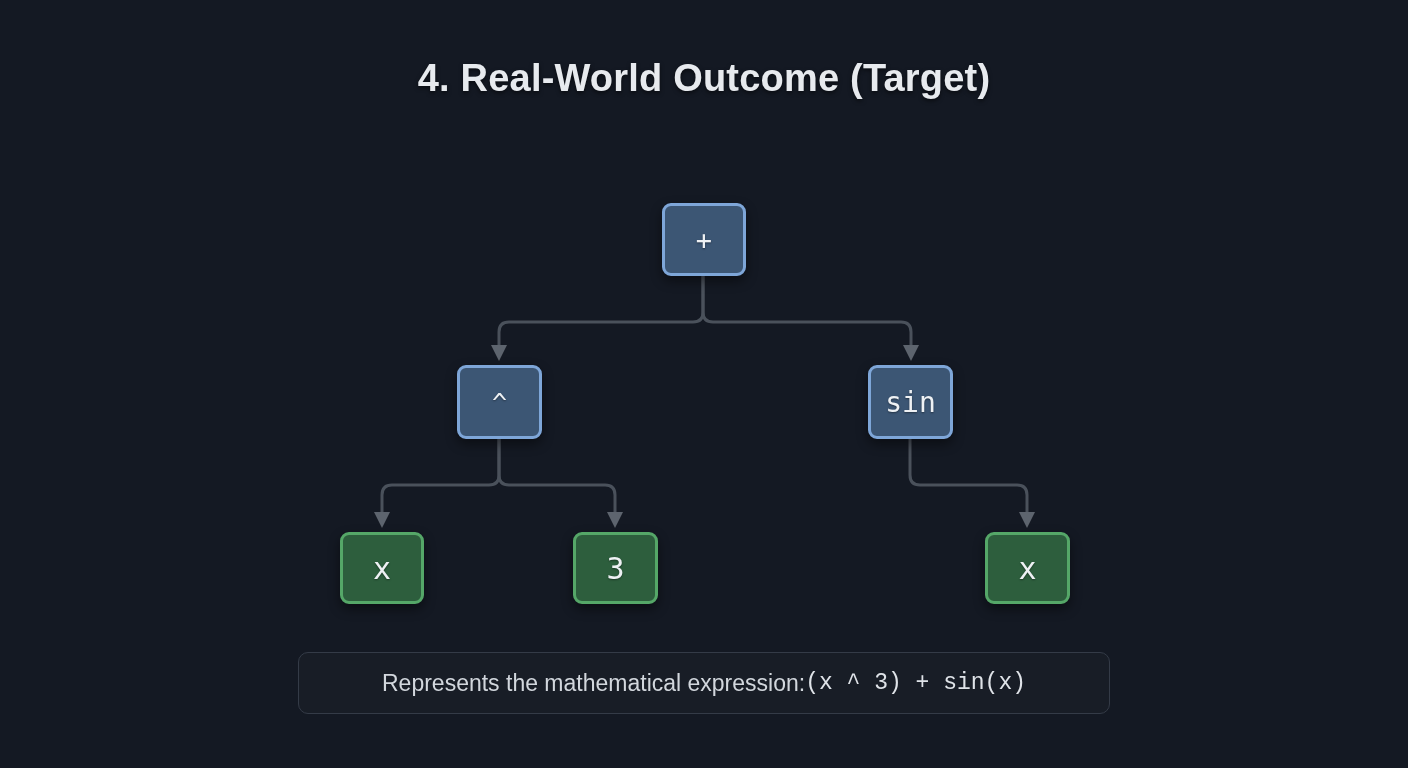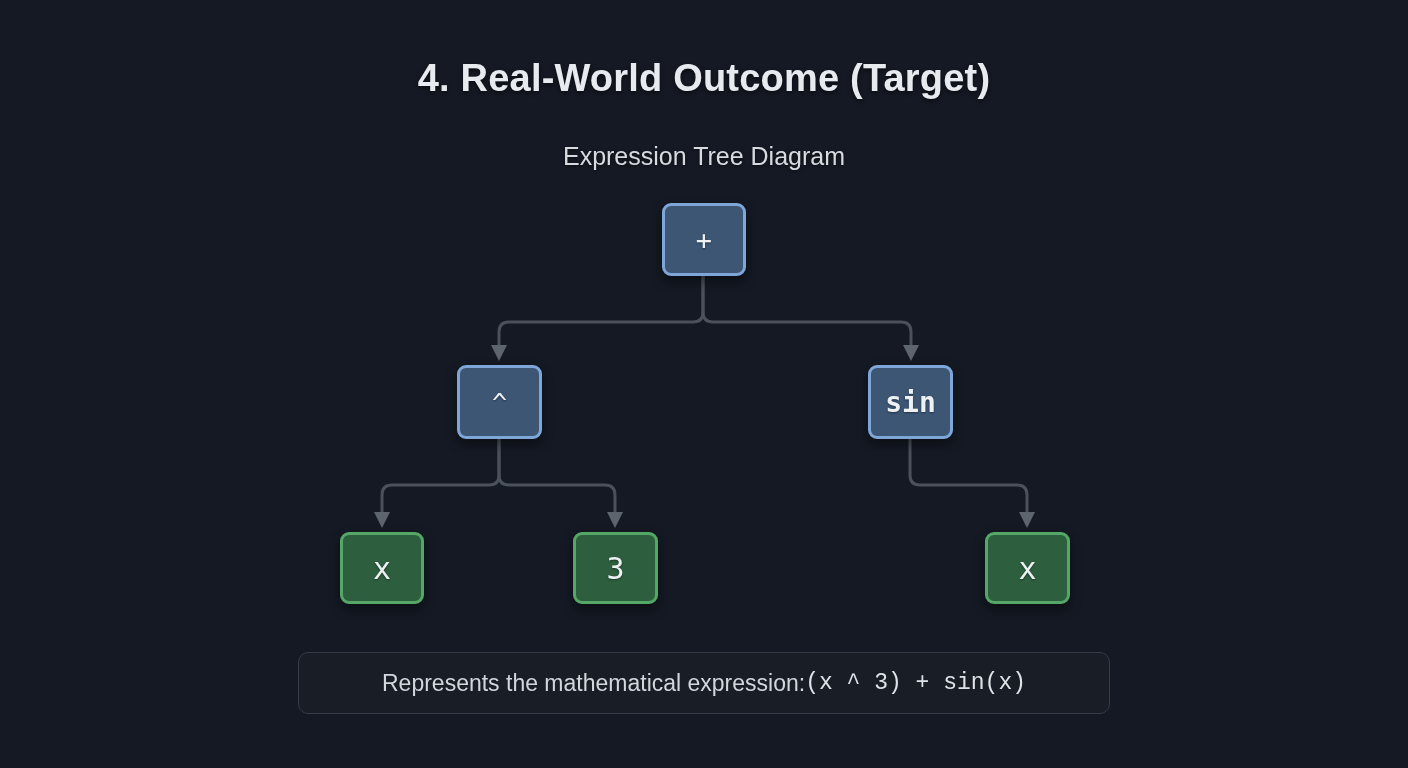--- a/index.html
+++ b/index.html
@@ -53,21 +53,21 @@
   .node.operator{
     background:var(--operator-fill);
     border:3px solid var(--operator-border);
   }
   .node.leaf{
     background:var(--leaf-fill);
     border:3px solid var(--leaf-border);
   }
   .node-plus   {left:662px;top:203px;width:84px;height:73px;font-size:27px;}
   .node-pow    {left:457px;top:365px;width:85px;height:74px;font-size:25px;}
-  .node-sin    {left:868px;top:365px;width:85px;height:74px;font-size:28px;font-weight:bold;}
+  .node-sin    {left:868px;top:365px;width:85px;height:74px;font-size:28px;}
   .node-x-left {left:340px;top:532px;width:84px;height:72px;font-size:30px;}
   .node-three  {left:573px;top:532px;width:85px;height:72px;font-size:30px;}
   .node-x-right{left:985px;top:532px;width:85px;height:72px;font-size:30px;}
   .caption-box{
     position:absolute;left:298px;top:652px;width:812px;height:62px;
     background:var(--caption-bg);
     border:1px solid var(--caption-border);
     border-radius:10px;
     display:flex;align-items:center;justify-content:center;
   }
@@ -78,21 +78,20 @@
     font-family:Liberation Mono, monospace;
     font-size:23px;color:#dfe3e8;
   }
 </style>
 </head>
 <body>
 
 <div class="page">
 
   <h1 class="page-title">4. Real-World Outcome (Target)</h1>
-  <h2 class="diagram-title">Expression Tree Diagram</h2>
 
   <svg class="connectors" viewBox="0 0 1408 768" xmlns="http://www.w3.org/2000/svg">
 
     <path class="edge" d="M 703 276 V 312 Q 703 322 693 322 H 509 Q 499 322 499 332 V 347"></path>
     <polygon class="arrowhead" points="491,345 507,345 499,361"></polygon>
 
     <path class="edge" d="M 703 276 V 312 Q 703 322 713 322 H 901 Q 911 322 911 332 V 347"></path>
     <polygon class="arrowhead" points="903,345 919,345 911,361"></polygon>
 
     <path class="edge" d="M 499 439 V 475 Q 499 485 489 485 H 392 Q 382 485 382 495 V 514"></path>

